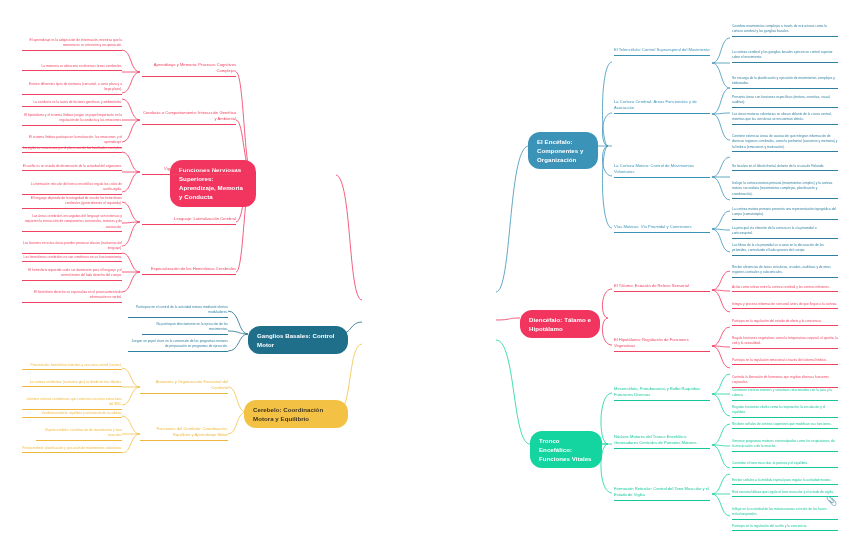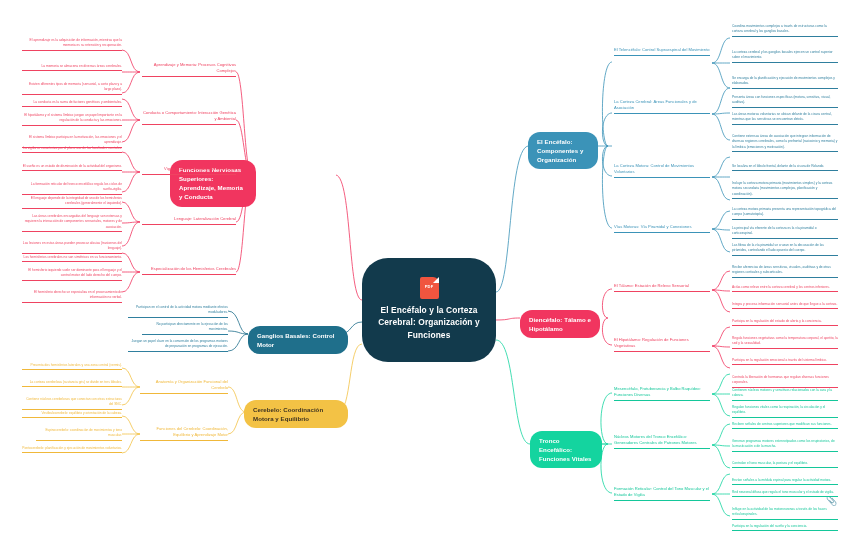--- a/index.html
+++ b/index.html
@@ -206,26 +206,20 @@
       <path d="M246 412 C 236 412, 238 434, 228 434" stroke="#f3c245"></path>
       <path d="M140 387 C 130 387, 132 368, 122 368" stroke="#f3c245"></path>
       <path d="M140 387 C 130 387, 132 387, 122 387" stroke="#f3c245"></path>
       <path d="M140 387 C 130 387, 132 405, 122 405" stroke="#f3c245"></path>
       <path d="M140 434 C 130 434, 132 416, 122 416" stroke="#f3c245"></path>
       <path d="M140 434 C 130 434, 132 434, 122 434" stroke="#f3c245"></path>
       <path d="M140 434 C 130 434, 132 453, 122 453" stroke="#f3c245"></path>
     </g>
   </svg>
 
-  <div class="center-node">
-    <div class="pdf-chip">
-      <div class="pdf-text">PDF</div>
-    </div>
-    <div class="center-title">El Encéfalo y la Corteza Cerebral: Organización y Funciones</div>
-  </div>
   <div class="clip-icon">📎</div>
 
   <div class="branch bg-blue" style="left:528px; top:132px; width:70px;">
     <span>El Encéfalo: Componentes y Organización</span>
   </div>
 
   <div class="branch bg-pink" style="left:520px; top:310px; width:80px; justify-content:center;">
     <span>Diencéfalo: Tálamo e Hipotálamo</span>
   </div>
 

